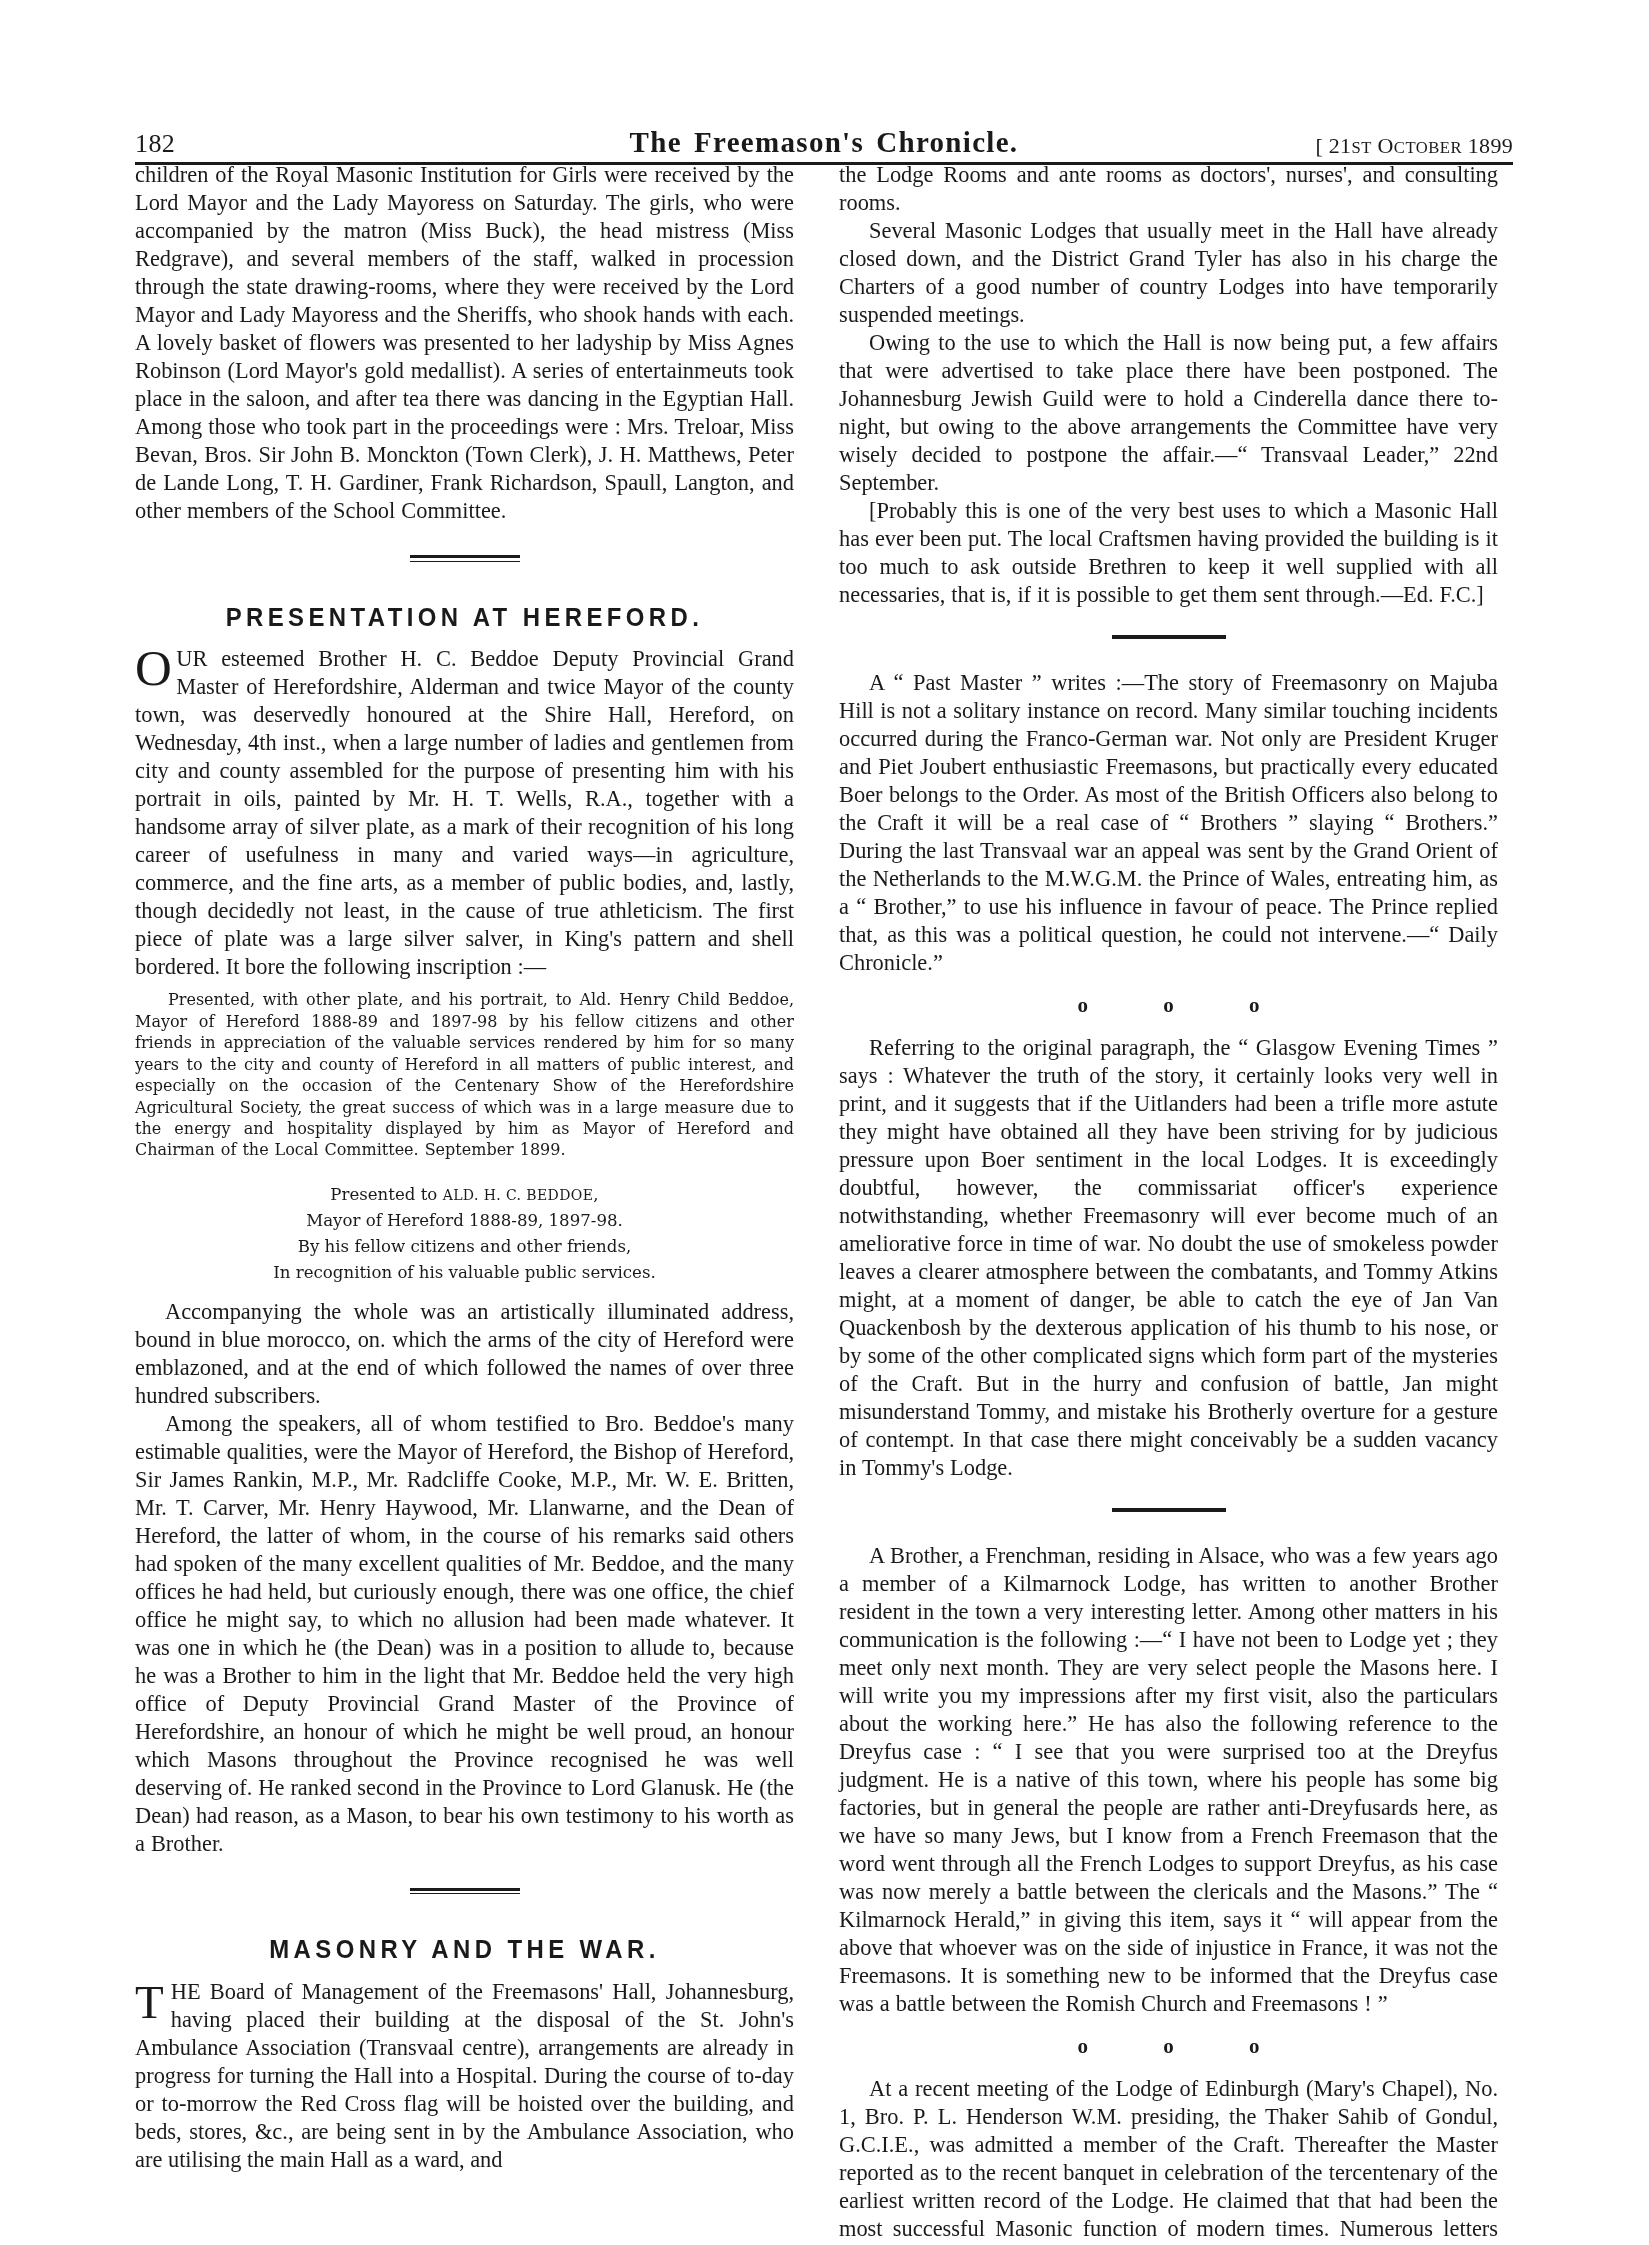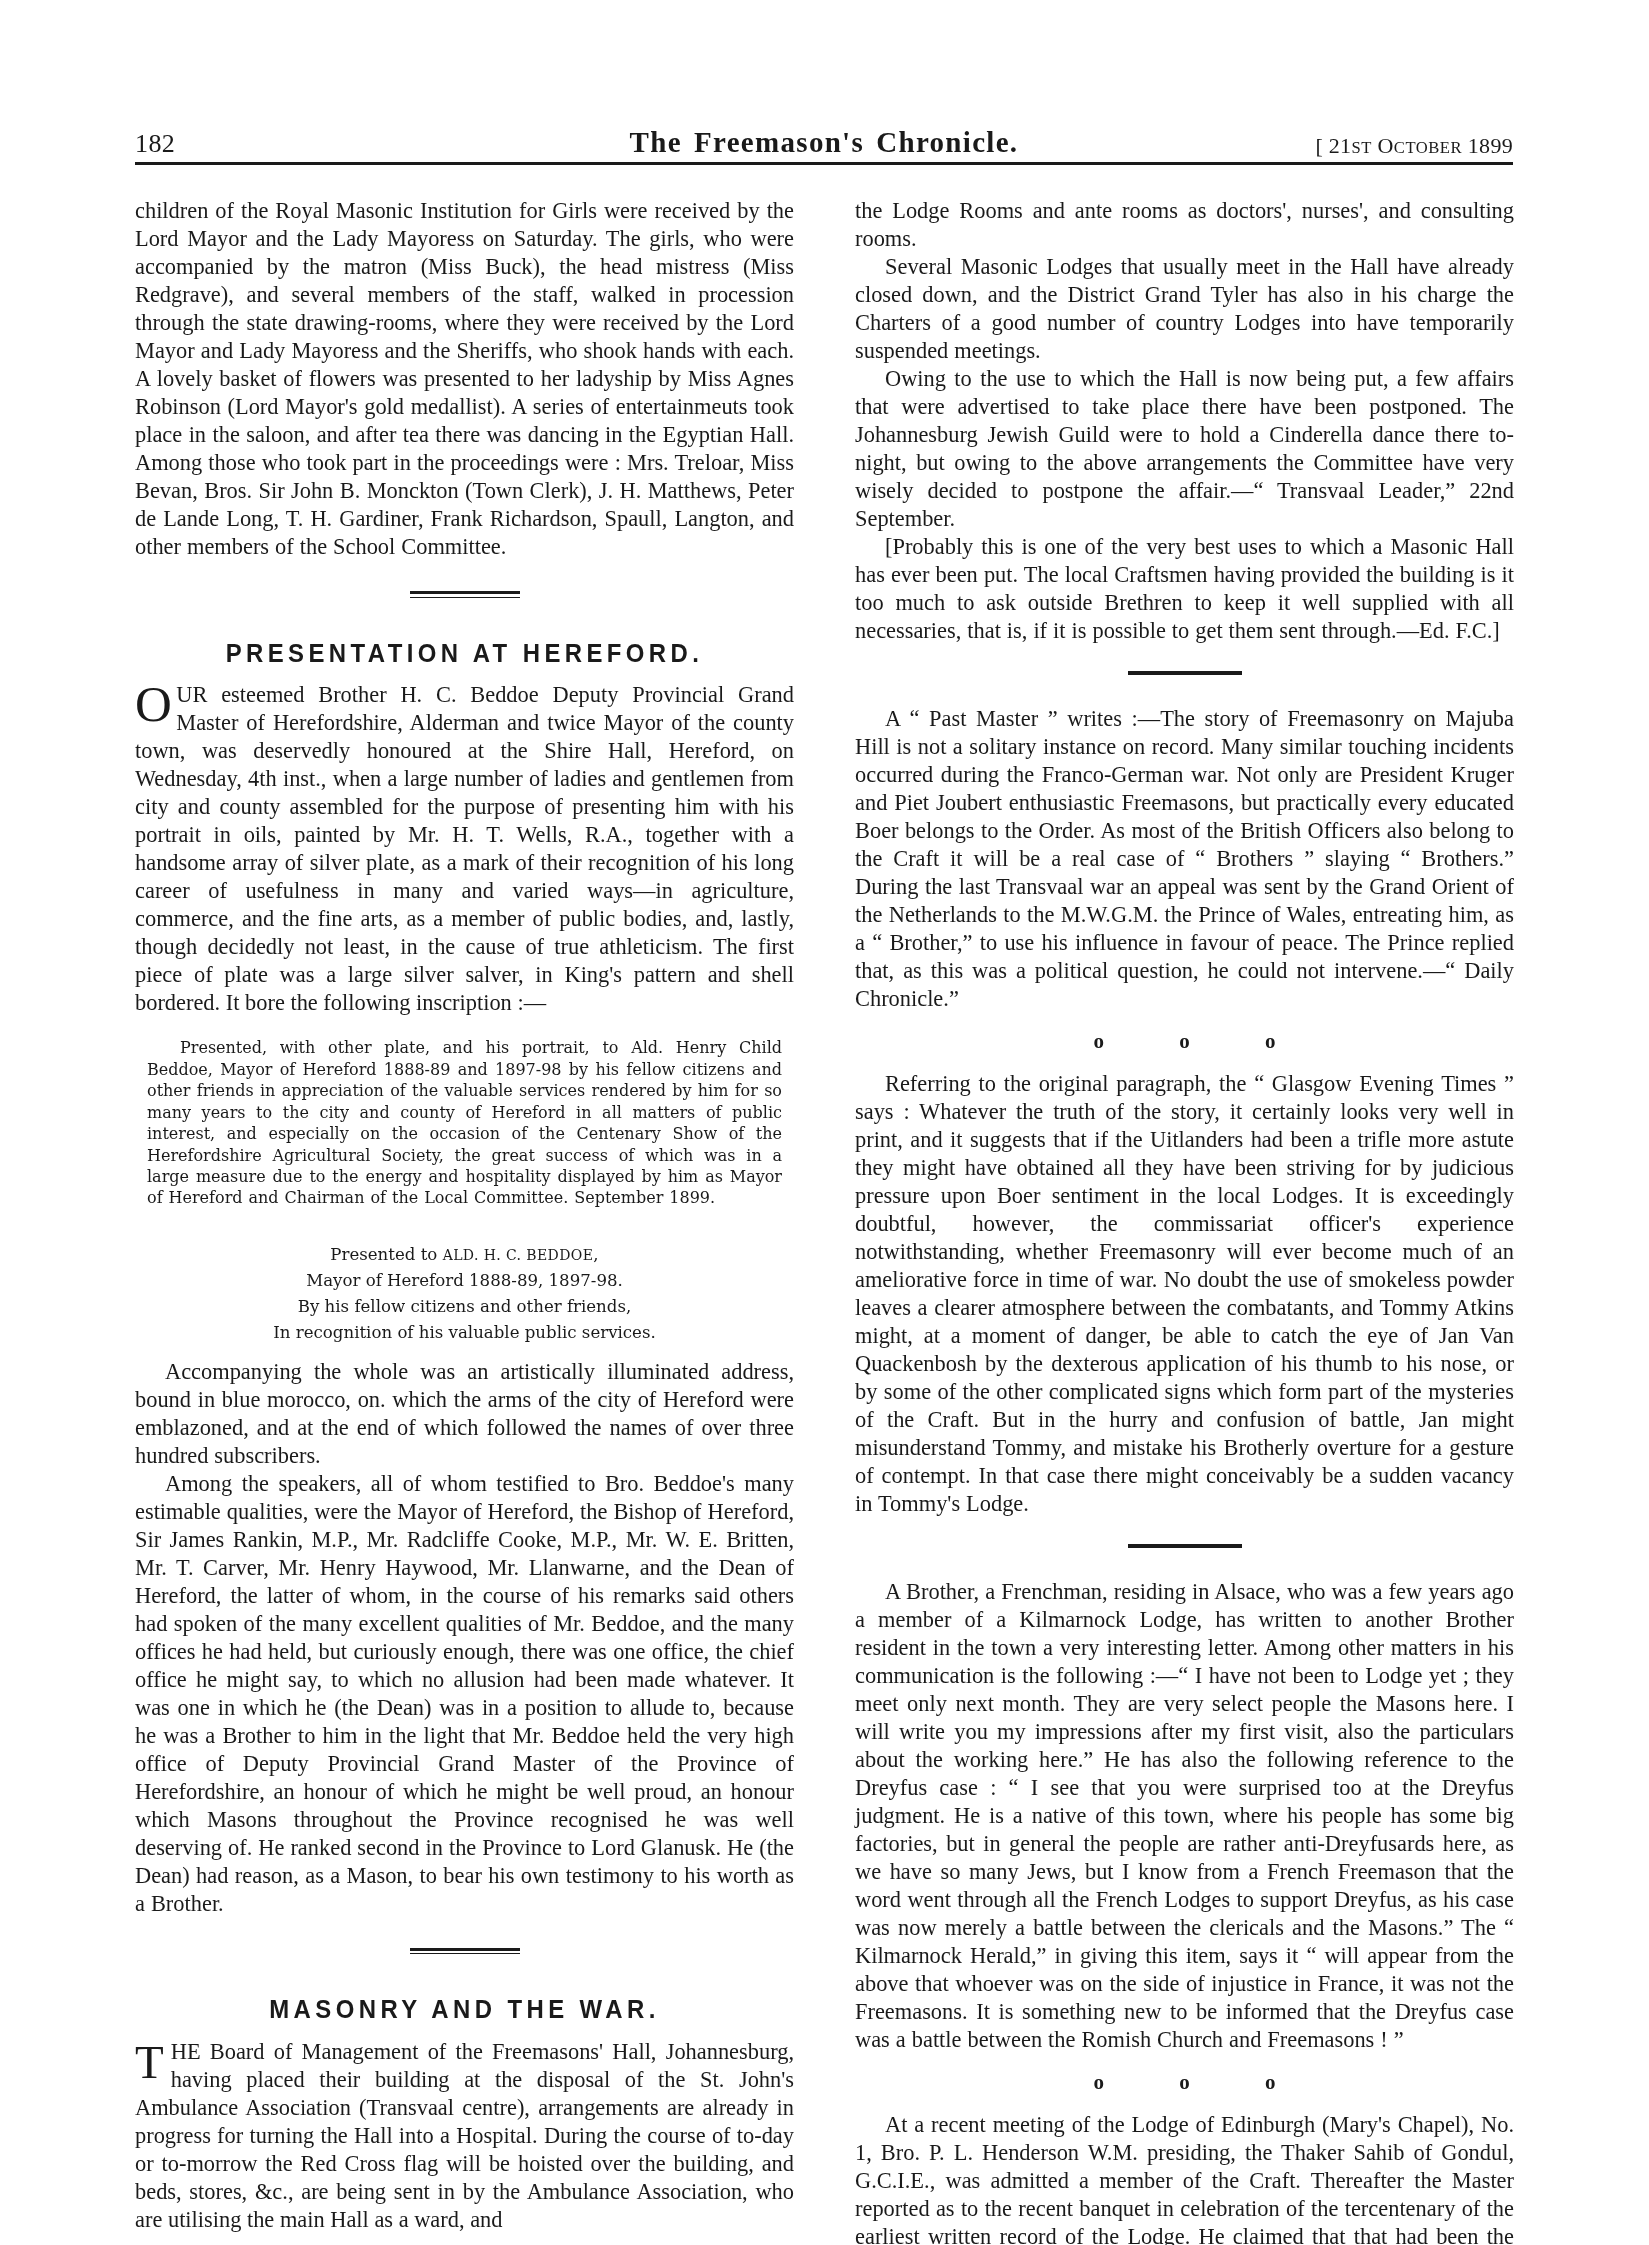--- a/index.html
+++ b/index.html
@@ -66,25 +66,25 @@
     top: 162px;
     width: 1378px;
     height: 2.6px;
     background: #1a1a1a;
   }
 
   
   .columns {
     position: absolute;
     left: 135px;
-    top: 197px;
+    top: 161px;
     width: 1378px;
     height: 2035px;
     display: flex;
-    gap: 61px;
+    gap: 45px;
   }
   .col {
     width: 659px;
     flex: 0 0 659px;
   }
 
   p.body {
     margin: 0;
     font-size: 22.4px;
     line-height: 28px;
@@ -152,21 +152,21 @@
   .dots {
     text-align: center;
     font-size: 21px;
     letter-spacing: 35px;
     font-weight: bold;
     padding-left: 35px;
   }
 
   
   .smallprint {
-    margin: 12px;
+    margin: 0;
     font-family: "DejaVu Serif", "Liberation Serif", serif;
     font-size: 16px;
     line-height: 21.4px;
     text-align: justify;
     text-indent: 33px;
     word-spacing: 0.9px;
   }
   .centred-inscription {
     margin: 0;
     font-family: "DejaVu Serif", "Liberation Serif", serif;

